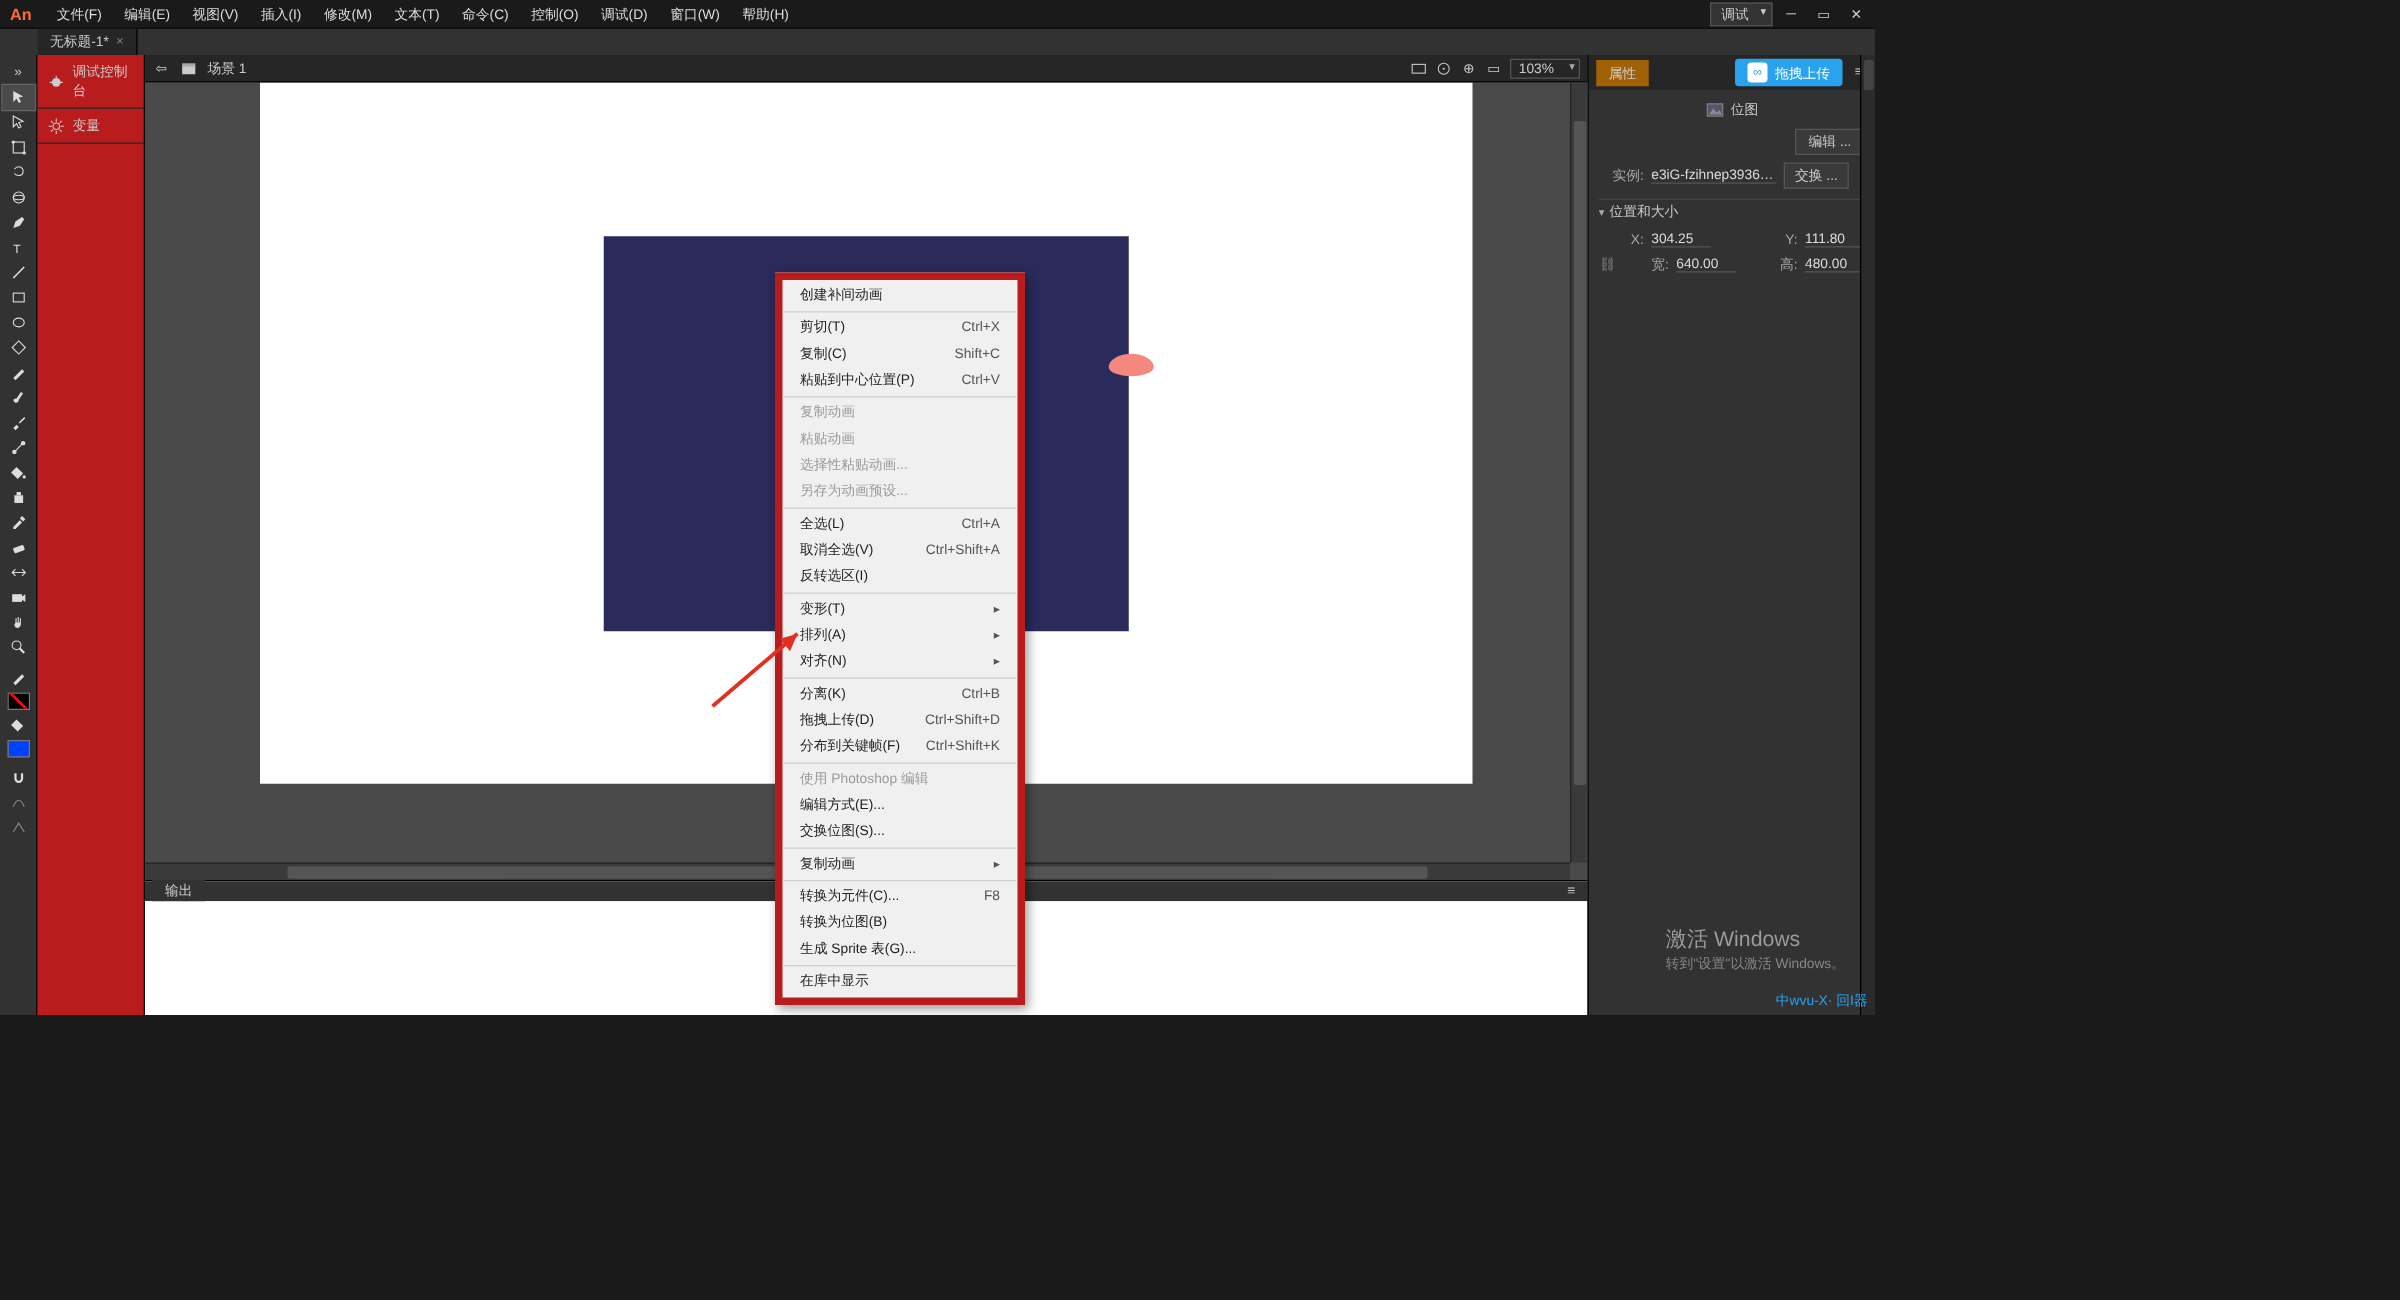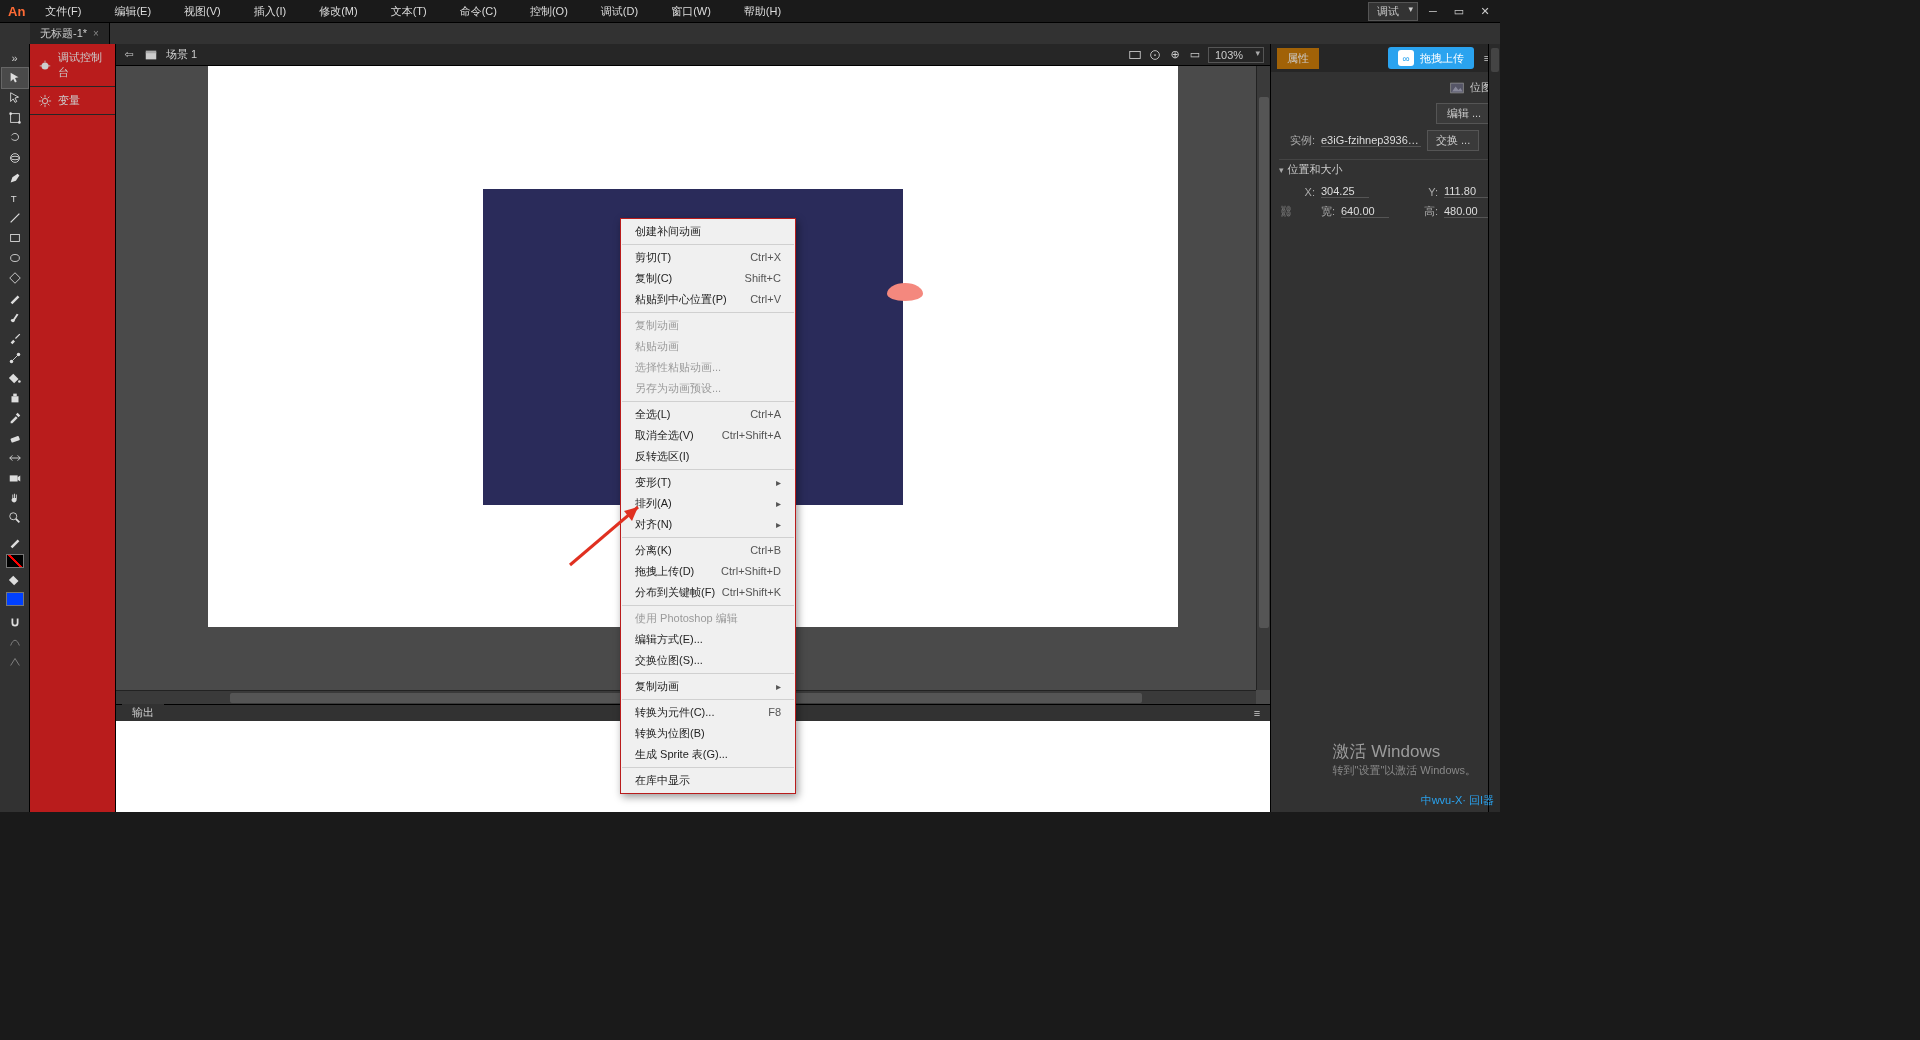--- a/index.html
+++ b/index.html
@@ -1,19 +1,19 @@
 <!DOCTYPE html>
 <html><head>
 <meta charset="utf-8">
 <style>
 *{margin:0;padding:0;box-sizing:border-box;font-family:"Microsoft YaHei",Arial,sans-serif;font-size:11px;user-select:none}
 body{background:#1a1a1a;width:1500px;height:812px;overflow:hidden;position:relative;color:#ccc}
 .titlebar{height:22px;background:#1a1a1a;display:flex;align-items:center;padding:0 4px}
 .app-logo{color:#ff6b35;font-weight:bold;font-size:13px;margin-right:8px;padding:0 4px}
-.menu-bar{display:flex;gap:17px}
+.menu-bar{display:flex;gap:2px}
 .menu-item{padding:3px 8px;color:#ddd;cursor:pointer}
 .title-right{margin-left:auto;display:flex;align-items:center;gap:4px}
 .debug-dd{background:#333;border:1px solid #555;padding:1px 18px 1px 8px;color:#ccc;position:relative}
 .debug-dd::after{content:"▾";position:absolute;right:4px;top:1px;font-size:9px}
 .win-btn{width:22px;height:18px;display:flex;align-items:center;justify-content:center;color:#ccc;cursor:pointer}
 .doc-tabs{height:22px;background:#323232;border-top:1px solid #000;display:flex;align-items:stretch}
 .doc-tab{background:#262626;padding:3px 10px;border-right:1px solid #000;display:flex;align-items:center;gap:6px;color:#ccc;margin-left:30px}
 .doc-tab .x{color:#888;cursor:pointer;font-size:10px}
 .main-row{display:flex;height:calc(100% - 44px)}
 .toolbox{width:30px;background:#323232;border-right:1px solid #000;display:flex;flex-direction:column;align-items:center;padding-top:4px;gap:0}
@@ -51,21 +51,21 @@
 .prop-body{padding:6px 8px;display:flex;flex-direction:column;gap:6px}
 .prop-title{text-align:center;color:#ccc;padding:2px 0}
 .btn-dk{background:#3a3a3a;border:1px solid #555;color:#ccc;padding:2px 8px;text-align:center}
 .row{display:flex;align-items:center;gap:6px}
 .row .lbl{color:#aaa;min-width:36px;text-align:right}
 .row .val{color:#ddd;border-bottom:1px solid #555;min-width:48px}
 .sect-hdr{display:flex;align-items:center;gap:4px;color:#ccc;padding:2px 0;border-top:1px solid #444;margin-top:2px}
 .sect-hdr::before{content:"▾";font-size:9px;color:#aaa}
 .ellipsis{white-space:nowrap;overflow:hidden;text-overflow:ellipsis;max-width:100px}
 
-.ctx{position:absolute;left:620px;top:218px;width:176px;background:#f0f0f0;border:1px solid #b91c1c;box-shadow:2px 3px 8px rgba(0,0,0,.4);color:#222;font-size:12px;padding:2px 0;z-index:50}
+.ctx{position:absolute;left:620px;top:218px;width:200px;background:#f0f0f0;border:6px solid #b91c1c;box-shadow:2px 3px 8px rgba(0,0,0,.4);color:#222;font-size:12px;padding:2px 0;z-index:50}
 .ctx .mi{display:flex;align-items:center;justify-content:space-between;padding:3px 14px;line-height:15px}
 .ctx .mi.dis{color:#9a9a9a}
 .ctx .sep{height:1px;background:#d0d0d0;margin:2px 1px}
 .ctx .arr::after{content:"▸";color:#555;font-size:10px;margin-left:auto}
 .ctx .sc{color:#555;font-size:11px}
 
 .red-arrow{position:absolute;left:560px;top:495px;width:90px;height:80px;z-index:60;pointer-events:none}
 
 .wm{position:absolute;right:24px;bottom:34px;text-align:left;color:#8d8d8d;z-index:5}
 .wm .t1{font-size:17px;color:#9b9b9b}
@@ -349,21 +349,21 @@
   <div class="right-col">
     <div class="upload-row" style="background:#262626">
       <div class="r-tab" style="margin-right:auto">属性</div>
       <div class="upload-btn">
         <span class="ic">∞</span>
         <span>拖拽上传</span>
       </div>
       <span class="i">≡</span>
     </div>
     <div class="prop-body">
-      <div class="row" style="justify-content:flex-end;">
+      <div class="row" style="justify-content:center;">
         <span class="i">
             <svg viewBox="0 0 20 16" width="20" height="16">
               <rect x="1" y="1" width="18" height="14" fill="#556" stroke="#999"></rect>
               <polygon points="3,13 8,6 12,11 15,8 18,13" fill="#889"></polygon>
             </svg>
           </span>
         <span class="prop-title">位图</span>
       </div>
       <div class="row" style="justify-content:flex-end">
         <div class="btn-dk" style="min-width:56px">编辑 ...</div>

